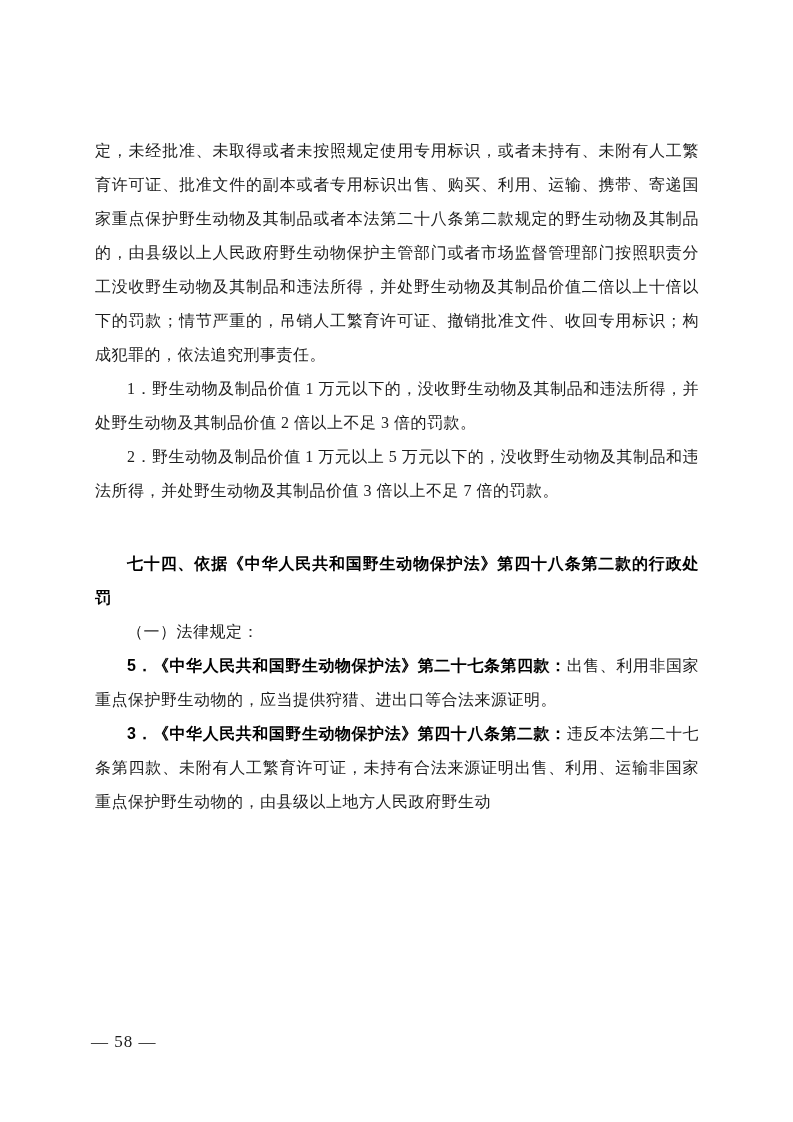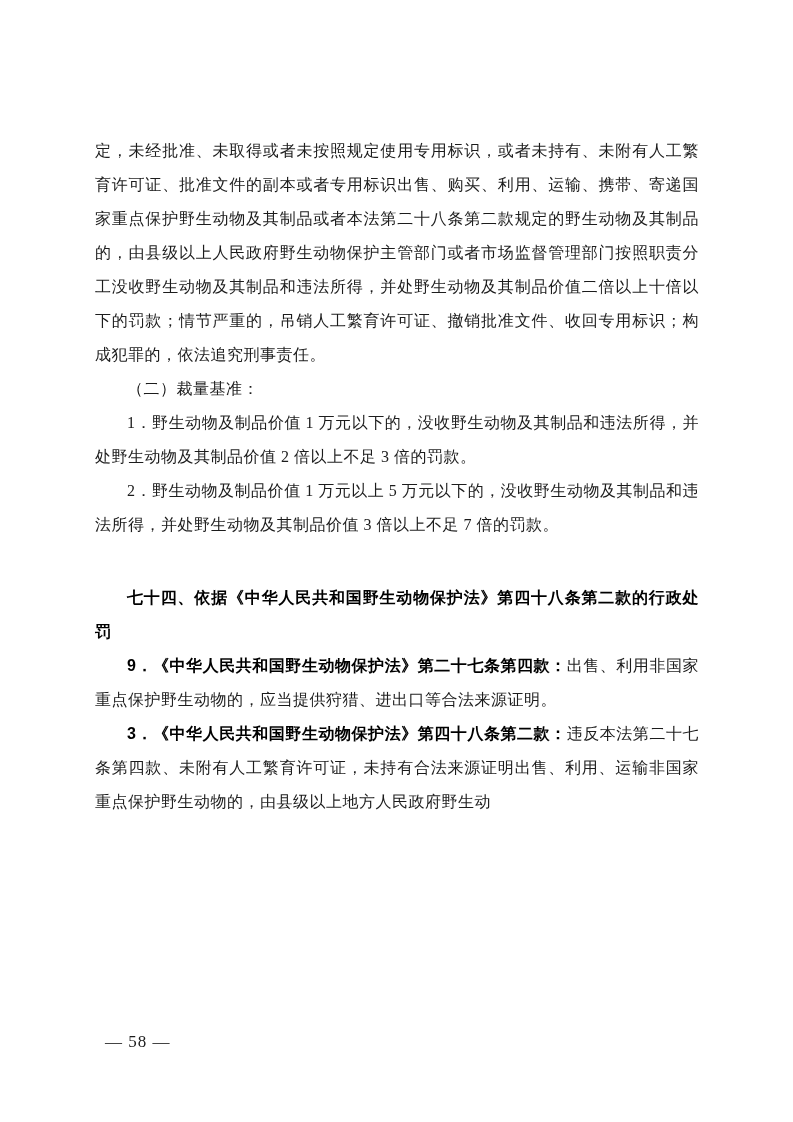--- a/index.html
+++ b/index.html
@@ -45,37 +45,37 @@
   .seg {
     font-weight: normal;
   }
   .seg.bold {
     font-weight: bold;
     font-family: "Liberation Sans", "DejaVu Sans", sans-serif;
     color: #000;
   }
   .footer {
     position: absolute;
-    left: 105px;
+    left: 91px;
     top: 1030px;
     font-size: 17px;
     line-height: 24px;
     letter-spacing: 1px;
     color: #1c1c1c;
   }
 </style>
 </head>
 <body>
 
 <div class="page">
   <div class="content" id="paragraphs">
       <p class="para body"><span class="seg">定，未经批准、未取得或者未按照规定使用专用标识，或者未持有、未附有人工繁育许可证、批准文件的副本或者专用标识出售、购买、利用、运输、携带、寄递国家重点保护野生动物及其制品或者本法第二十八条第二款规定的野生动物及其制品的，由县级以上人民政府野生动物保护主管部门或者市场监督管理部门按照职责分工没收野生动物及其制品和违法所得，并处野生动物及其制品价值二倍以上十倍以下的罚款；情节严重的，吊销人工繁育许可证、撤销批准文件、收回专用标识；构成犯罪的，依法追究刑事责任。</span></p>
-      <p class="para body indent"><span class="seg">（二）裁量基准：</span></p>
       <p class="para body indent"><span class="seg">1．野生动物及制品价值 1 万元以下的，没收野生动物及其制品和违法所得，并处野生动物及其制品价值 2 倍以上不足 3 倍的罚款。</span></p>
       <p class="para body indent"><span class="seg">2．野生动物及制品价值 1 万元以上 5 万元以下的，没收野生动物及其制品和违法所得，并处野生动物及其制品价值 3 倍以上不足 7 倍的罚款。</span></p>
       <p class="para heading indent"><span class="seg bold">七十四、依据《中华人民共和国野生动物保护法》第四十八条第二款的行政处罚</span></p>
-      <p class="para body indent"><span class="seg bold">9．《中华人民共和国野生动物保护法》第二十七条第四款：</span><span class="seg">出售、利用非国家重点保护野生动物的，应当提供狩猎、进出口等合法来源证明。</span></p>
+      <p class="para body indent"><span class="seg">（一）法律规定：</span></p>
+      <p class="para body indent"><span class="seg bold">5．《中华人民共和国野生动物保护法》第二十七条第四款：</span><span class="seg">出售、利用非国家重点保护野生动物的，应当提供狩猎、进出口等合法来源证明。</span></p>
       <p class="para body indent"><span class="seg bold">3．《中华人民共和国野生动物保护法》第四十八条第二款：</span><span class="seg">违反本法第二十七条第四款、未附有人工繁育许可证，未持有合法来源证明出售、利用、运输非国家重点保护野生动物的，由县级以上地方人民政府野生动</span></p>
     </div>
   <div class="footer">
     <span>— 58 —</span>
   </div>
 </div>
 
 </body></html>

